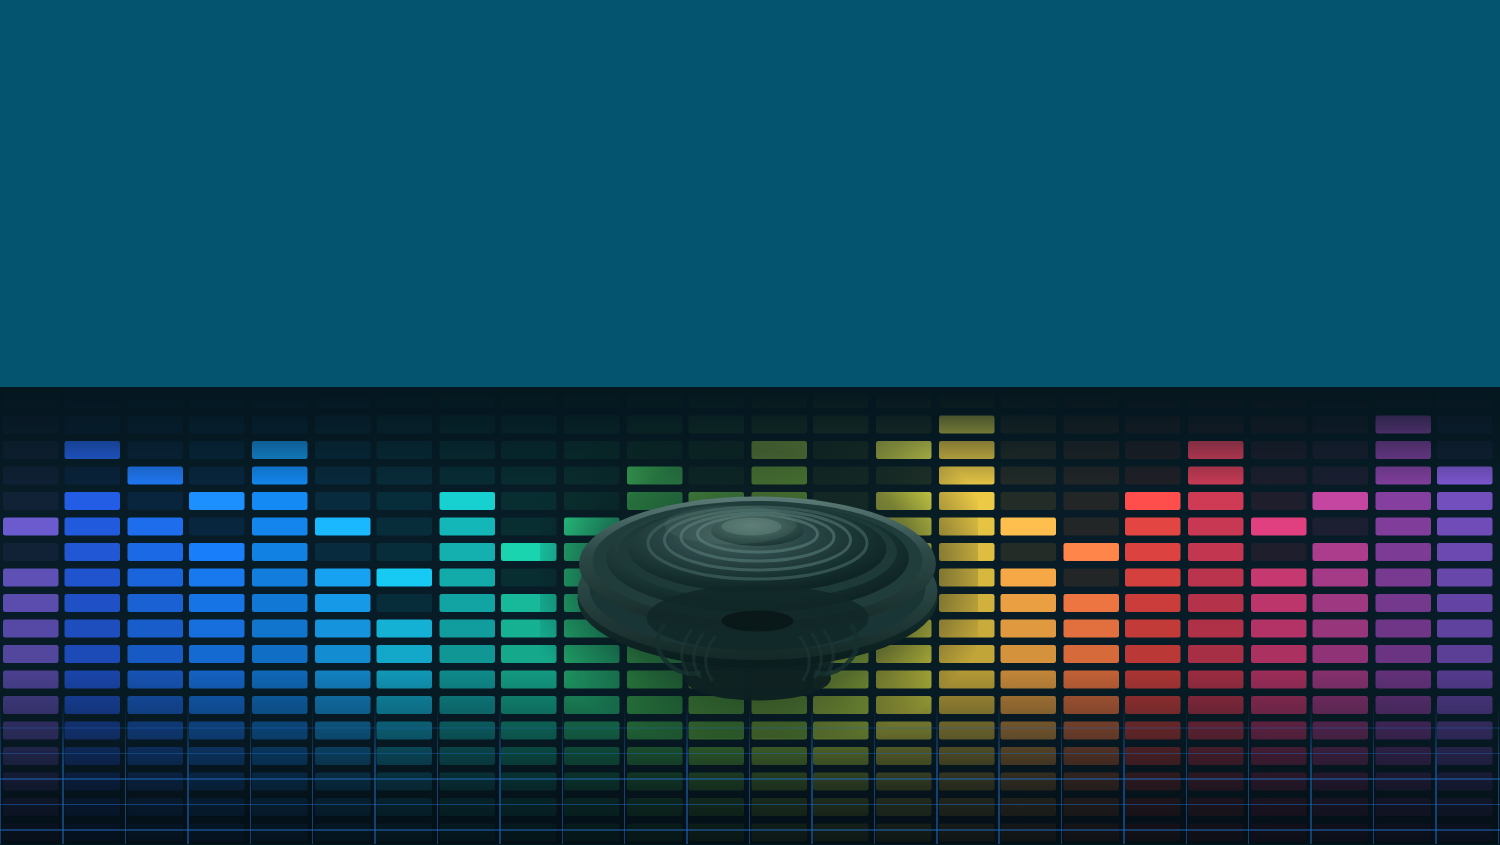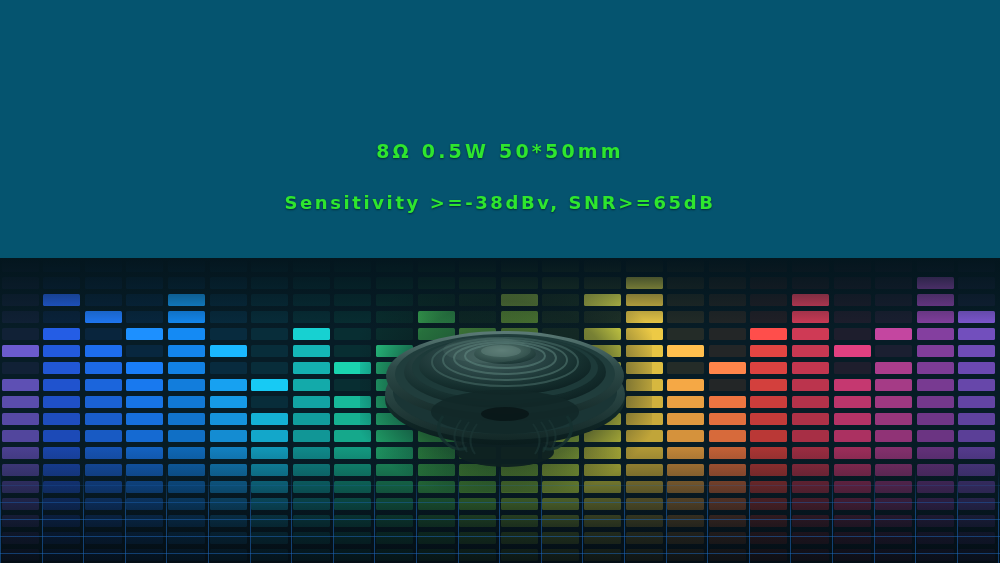--- a/index.html
+++ b/index.html
@@ -143,23 +143,21 @@
     pointer-events:none;
   }
 </style>
 </head>
 <body>
 
 <div id="banner">
 
   <div id="header">
 
-    <div id="spec-line1">8Ω 0.5W 50*50mm</div>
-
-    <div id="spec-line2">Sensitivity &gt;=-38dBv, SNR&gt;=65dB</div>
+
   </div>
 
   <div id="stage">
 
     <div id="eq">
         <div class="eq-col" style="left: 0px; height: 305px;">
           <div class="seg" style="bottom: 2px; background: rgb(74, 63, 142); filter: brightness(0.72);"></div>
           <div class="seg" style="bottom: 19px; background: rgb(74, 63, 142); filter: brightness(0.775);"></div>
           <div class="seg" style="bottom: 36px; background: rgb(74, 63, 142); filter: brightness(0.83);"></div>
           <div class="seg" style="bottom: 53px; background: rgb(74, 63, 142); filter: brightness(0.885);"></div>

